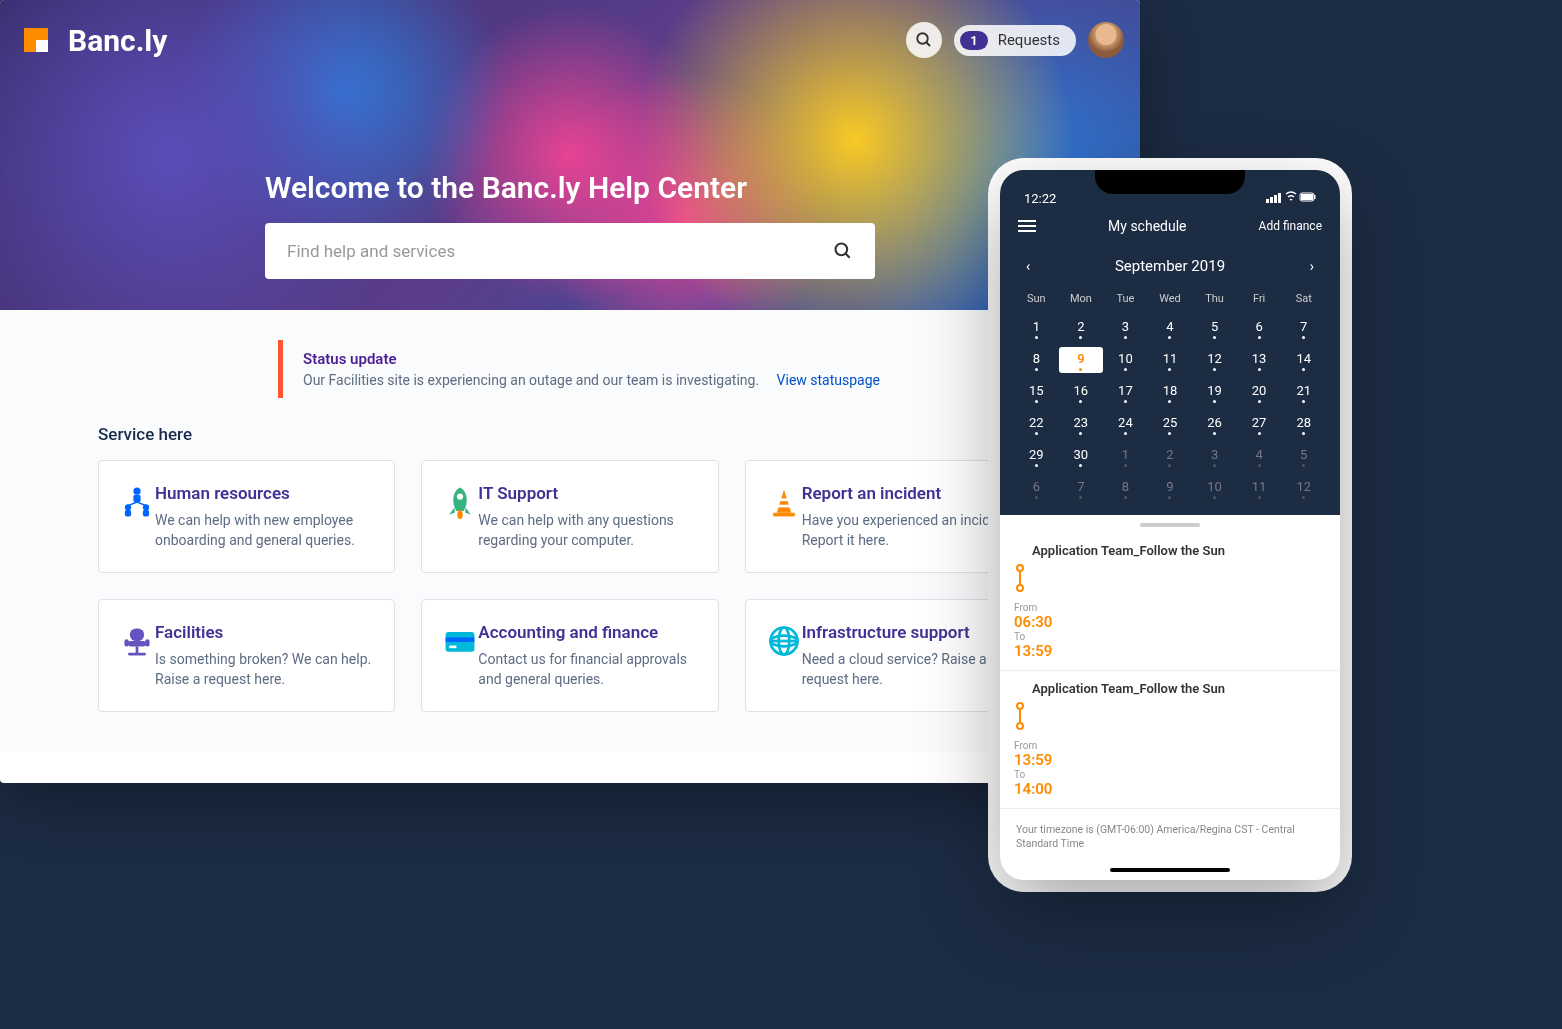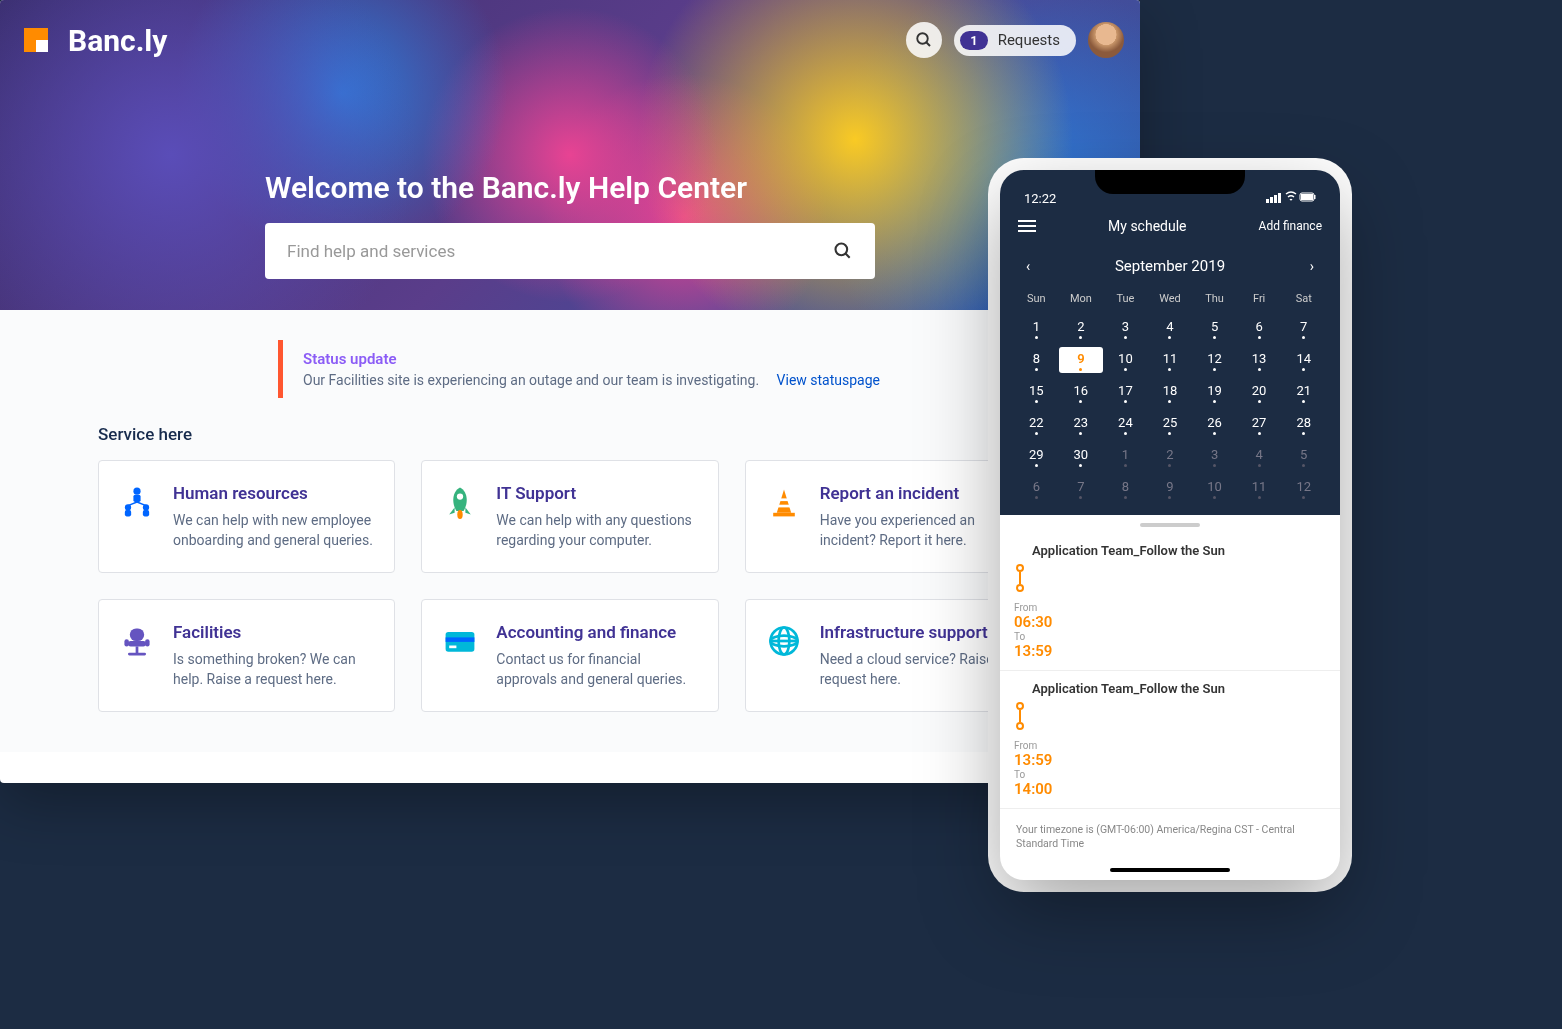--- a/index.html
+++ b/index.html
@@ -132,21 +132,21 @@
 .content-area { padding: 24px 98px 40px; background: #fafbfc; }
 
 .status-banner {
   border-left: 5px solid #ff5630;
   padding: 10px 0 10px 20px;
   margin: 6px 0 26px 180px;
 }
 
 .status-title {
   font-weight: 600;
-  color: #8b5cf6;
+  color: #4c1d95;
   font-size: 15px;
   margin-bottom: 4px;
 }
 
 .status-body {
   font-size: 14px;
   color: #5e6c84;
 }
 
 .status-link {
@@ -167,21 +167,20 @@
   grid-template-columns: repeat(3, 1fr);
   gap: 26px;
 }
 
 .card {
   background: #fff;
   border: 1px solid #dfe1e6;
   border-radius: 4px;
   padding: 22px 20px;
   display: flex;
-  gap: 18px;
   cursor: pointer;
   min-height: 110px;
 }
 
 .card-icon {
   width: 36px;
   height: 36px;
   flex-shrink: 0;
   display: flex;
   align-items: flex-start;

